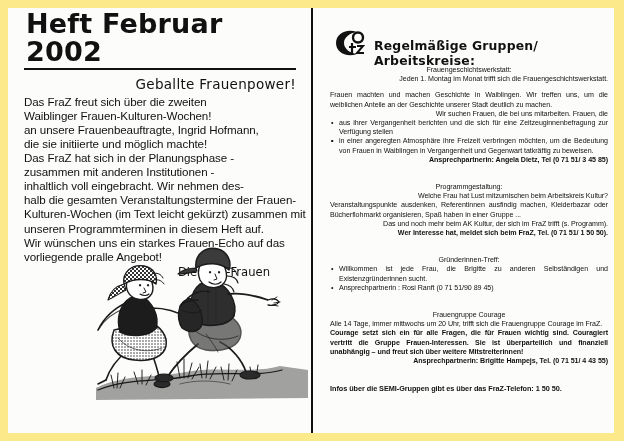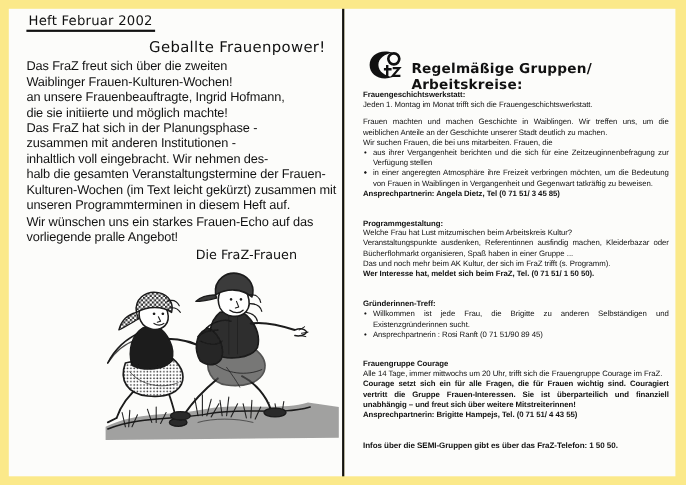--- a/index.html
+++ b/index.html
@@ -24,21 +24,21 @@
     background:#111;
   }
 
   
   #left-col{
     position:absolute;left:24px;top:10px;width:272px;height:420px;
     color:#111;
   }
   .hl-title{
     font-family:"DejaVu Sans", sans-serif;
-    font-size:12px;font-weight:normal;letter-spacing:.2px;
+    font-size:27px;font-weight:bold;letter-spacing:.2px;
     border-bottom:2px solid #111;
     display:inline-block;
     padding:0 2px 1px 2px;
     line-height:1.05;
   }
   .hl-sub{
     font-family:"DejaVu Sans", sans-serif;
     font-size:13.5px;font-weight:normal;
     margin:6px 0 3px 14px;
     letter-spacing:.3px;
@@ -55,46 +55,47 @@
     font-family:"DejaVu Sans", sans-serif;
     font-size:11.6px;line-height:14px;
     text-align:right;margin-right:26px;margin-top:1px;
   }
   #illus{
     position:absolute;left:70px;top:228px;width:216px;height:178px;
   }
 
   
   #right-col{
-    position:absolute;left:330px;top:42px;width:278px;height:400px;
+    position:absolute;left:330px;top:26px;width:278px;height:400px;
     color:#111;
   }
   #logo-row{
     position:relative;height:34px;
   }
   #logo-mark{position:absolute;left:0px;top:2px;width:40px;height:30px;}
   .groups-head{
     position:absolute;left:44px;top:12px;
     font-family:"DejaVu Sans", sans-serif;
     font-size:12.4px;font-weight:bold;letter-spacing:.2px;
   }
   .sec{margin-top:6px;}
   .sec-head{
     font-family:"Liberation Sans", sans-serif;
-    font-size:7.1px;font-weight:bold;line-height:9.2px;
+    font-size:7.1px;font-weight:normal;line-height:9.2px;
     letter-spacing:-.05px;
+    text-align:center;
   }
   .p{
     font-family:"Liberation Sans", sans-serif;
     font-size:7.1px;line-height:9.2px;
     text-align:justify;
     letter-spacing:-.05px;
   }
   .p.b{font-weight:bold;}
-  .p.nj{text-align:left;}
+  .p.nj{text-align:right;margin-left:44px;}
   ul.bl{margin:0;padding:0;list-style:none;}
   ul.bl li{
     font-family:"Liberation Sans", sans-serif;
     font-size:7.1px;line-height:9.2px;
     text-align:justify;
     position:relative;padding-left:9px;margin:0;
     letter-spacing:-.05px;
   }
   ul.bl li .bu{
     position:absolute;left:1px;top:0;

